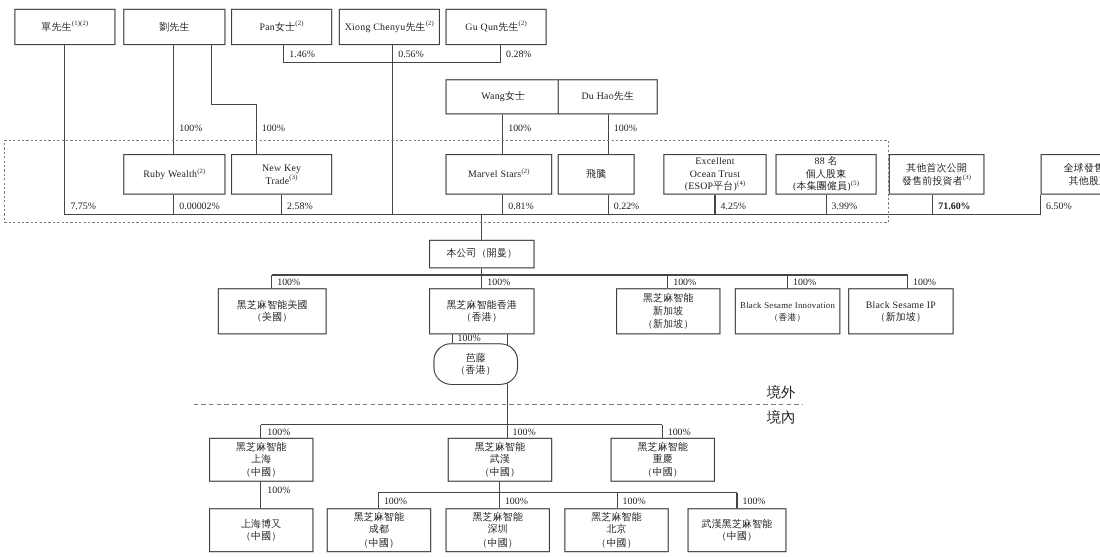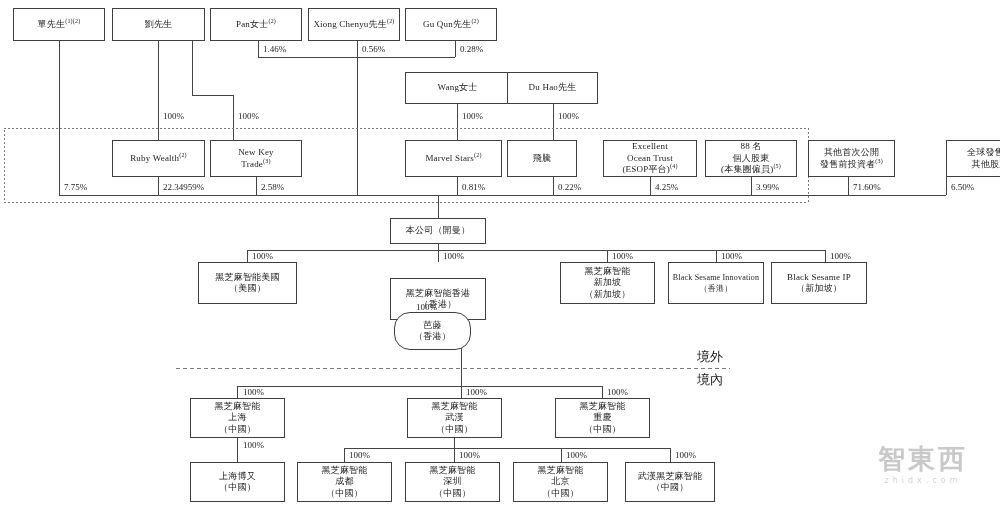--- a/index.html
+++ b/index.html
@@ -151,21 +151,21 @@
         <div class="ln">全球發售的</div>
         <div class="ln">其他股東</div>
       </div>
       <div class="box" style="left: 390px; top: 218px; width: 96px; height: 26px;">
         <div class="ln">本公司（開曼）</div>
       </div>
       <div class="box" style="left: 198px; top: 262px; width: 99px; height: 42px;">
         <div class="ln">黑芝麻智能美國</div>
         <div class="ln">（美國）</div>
       </div>
-      <div class="box" style="left: 390px; top: 278px; width: 96px; height: 42px;">
+      <div class="box" style="left: 390px; top: 262px; width: 96px; height: 42px;">
         <div class="ln">黑芝麻智能香港</div>
         <div class="ln">（香港）</div>
       </div>
       <div class="box" style="left: 560px; top: 262px; width: 95px; height: 42px;">
         <div class="ln">黑芝麻智能</div>
         <div class="ln">新加坡</div>
         <div class="ln">（新加坡）</div>
       </div>
       <div class="box" style="left: 668px; top: 262px; width: 96px; height: 42px; font-size: 8px; align-items: center;">
         <div class="ln">Black Sesame Innovation</div>
@@ -220,44 +220,40 @@
     </div>
   <div id="percents-layer">
       <div class="pct" style="left: 263px; top: 44px;">1.46%</div>
       <div class="pct" style="left: 362px; top: 44px;">0.56%</div>
       <div class="pct" style="left: 460px; top: 44px;">0.28%</div>
       <div class="pct" style="left: 163px; top: 111px;">100%</div>
       <div class="pct" style="left: 238px; top: 111px;">100%</div>
       <div class="pct" style="left: 462px; top: 111px;">100%</div>
       <div class="pct" style="left: 558px; top: 111px;">100%</div>
       <div class="pct" style="left: 64px; top: 182px;">7.75%</div>
-      <div class="pct" style="left: 163px; top: 182px;">22.34959%</div>
+      <div class="pct" style="left: 163px; top: 182px;">0.00002%</div>
       <div class="pct" style="left: 261px; top: 182px;">2.58%</div>
       <div class="pct" style="left: 462px; top: 182px;">0.81%</div>
       <div class="pct" style="left: 558px; top: 182px;">0.22%</div>
       <div class="pct" style="left: 655px; top: 182px;">4.25%</div>
       <div class="pct" style="left: 756px; top: 182px;">3.99%</div>
-      <div class="pct" style="left: 853px; top: 182px;">71.60%</div>
+      <div class="pct" style="left: 853px; top: 182px; font-weight: bold;">71.60%</div>
       <div class="pct" style="left: 951px; top: 182px;">6.50%</div>
       <div class="pct" style="left: 252px; top: 251px;">100%</div>
       <div class="pct" style="left: 443px; top: 251px;">100%</div>
       <div class="pct" style="left: 612px; top: 251px;">100%</div>
       <div class="pct" style="left: 721px; top: 251px;">100%</div>
       <div class="pct" style="left: 830px; top: 251px;">100%</div>
       <div class="pct" style="left: 416px; top: 302px;">100%</div>
       <div class="pct" style="left: 243px; top: 387px;">100%</div>
       <div class="pct" style="left: 466px; top: 387px;">100%</div>
       <div class="pct" style="left: 607px; top: 387px;">100%</div>
       <div class="pct" style="left: 243px; top: 440px;">100%</div>
       <div class="pct" style="left: 349px; top: 450px;">100%</div>
       <div class="pct" style="left: 459px; top: 450px;">100%</div>
       <div class="pct" style="left: 566px; top: 450px;">100%</div>
       <div class="pct" style="left: 675px; top: 450px;">100%</div>
     </div>
 
   <div class="region-label" style="left:697px;top:351px;">境外</div>
   <div class="region-label" style="left:697px;top:374px;">境內</div>
 
-  <div class="watermark">
-    <div class="wm-logo">智東西</div>
-    <div class="wm-sub">zhidx.com</div>
-  </div>
 </div>
 
 </body></html>

